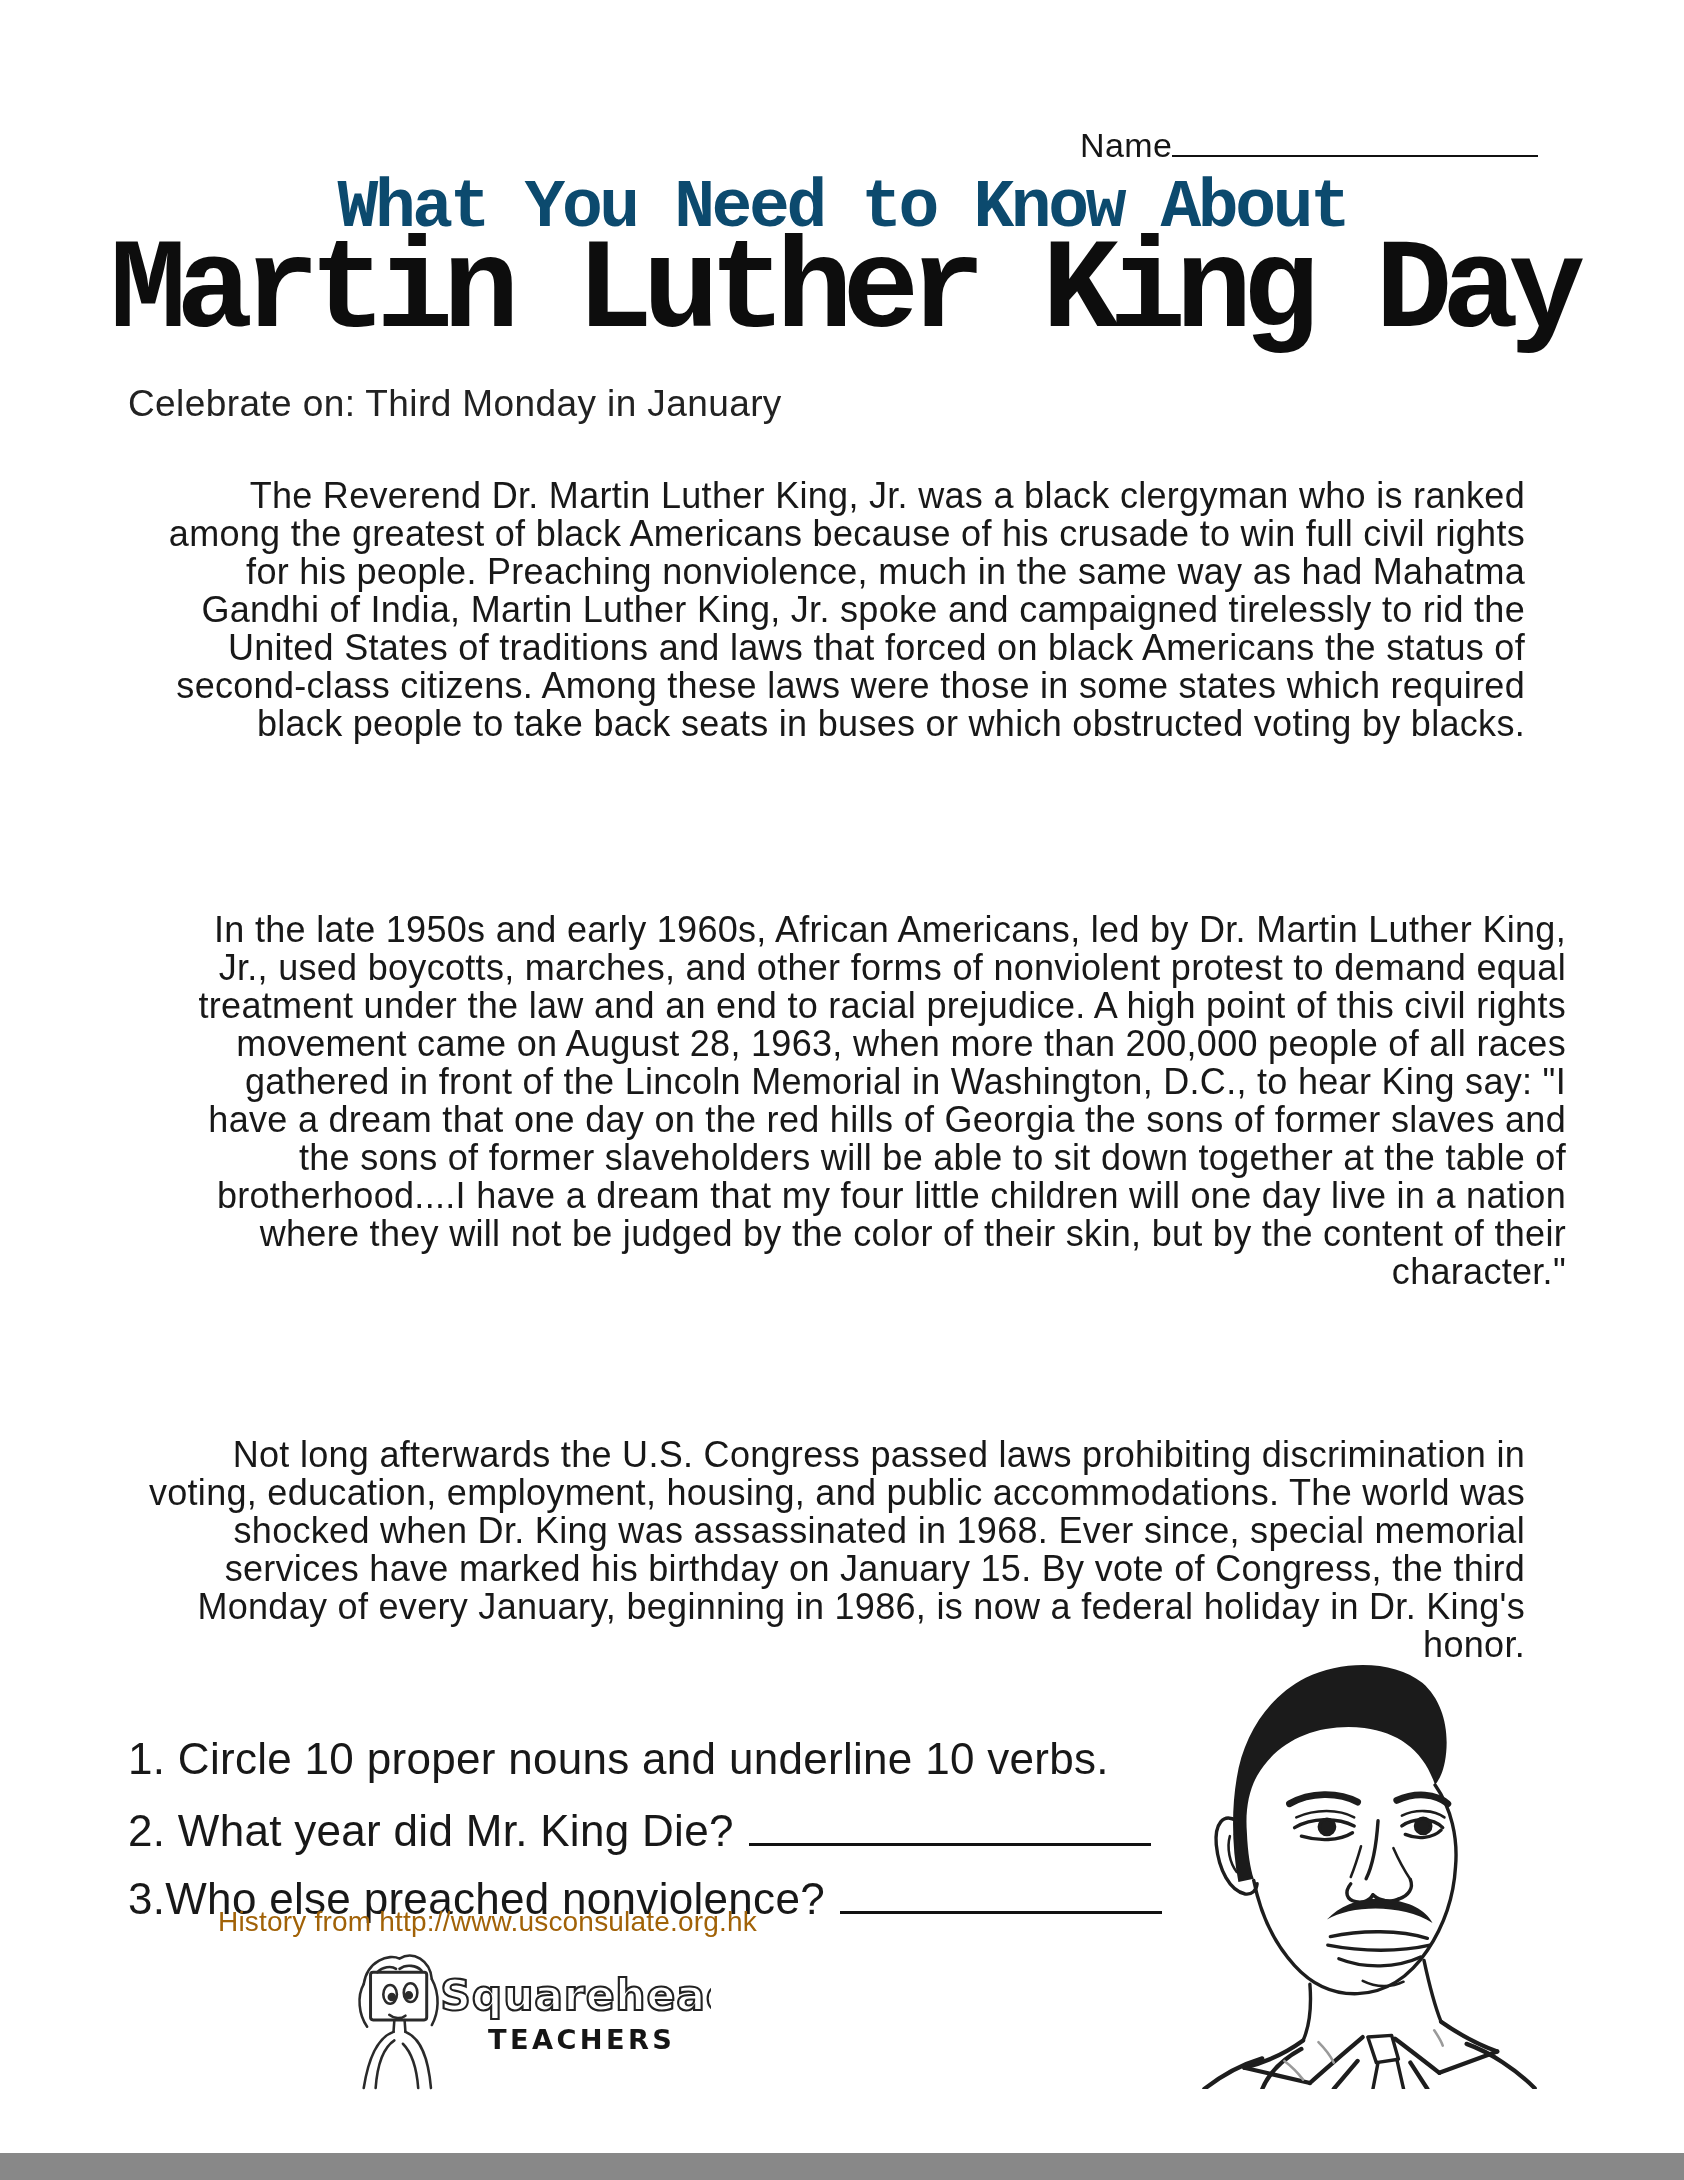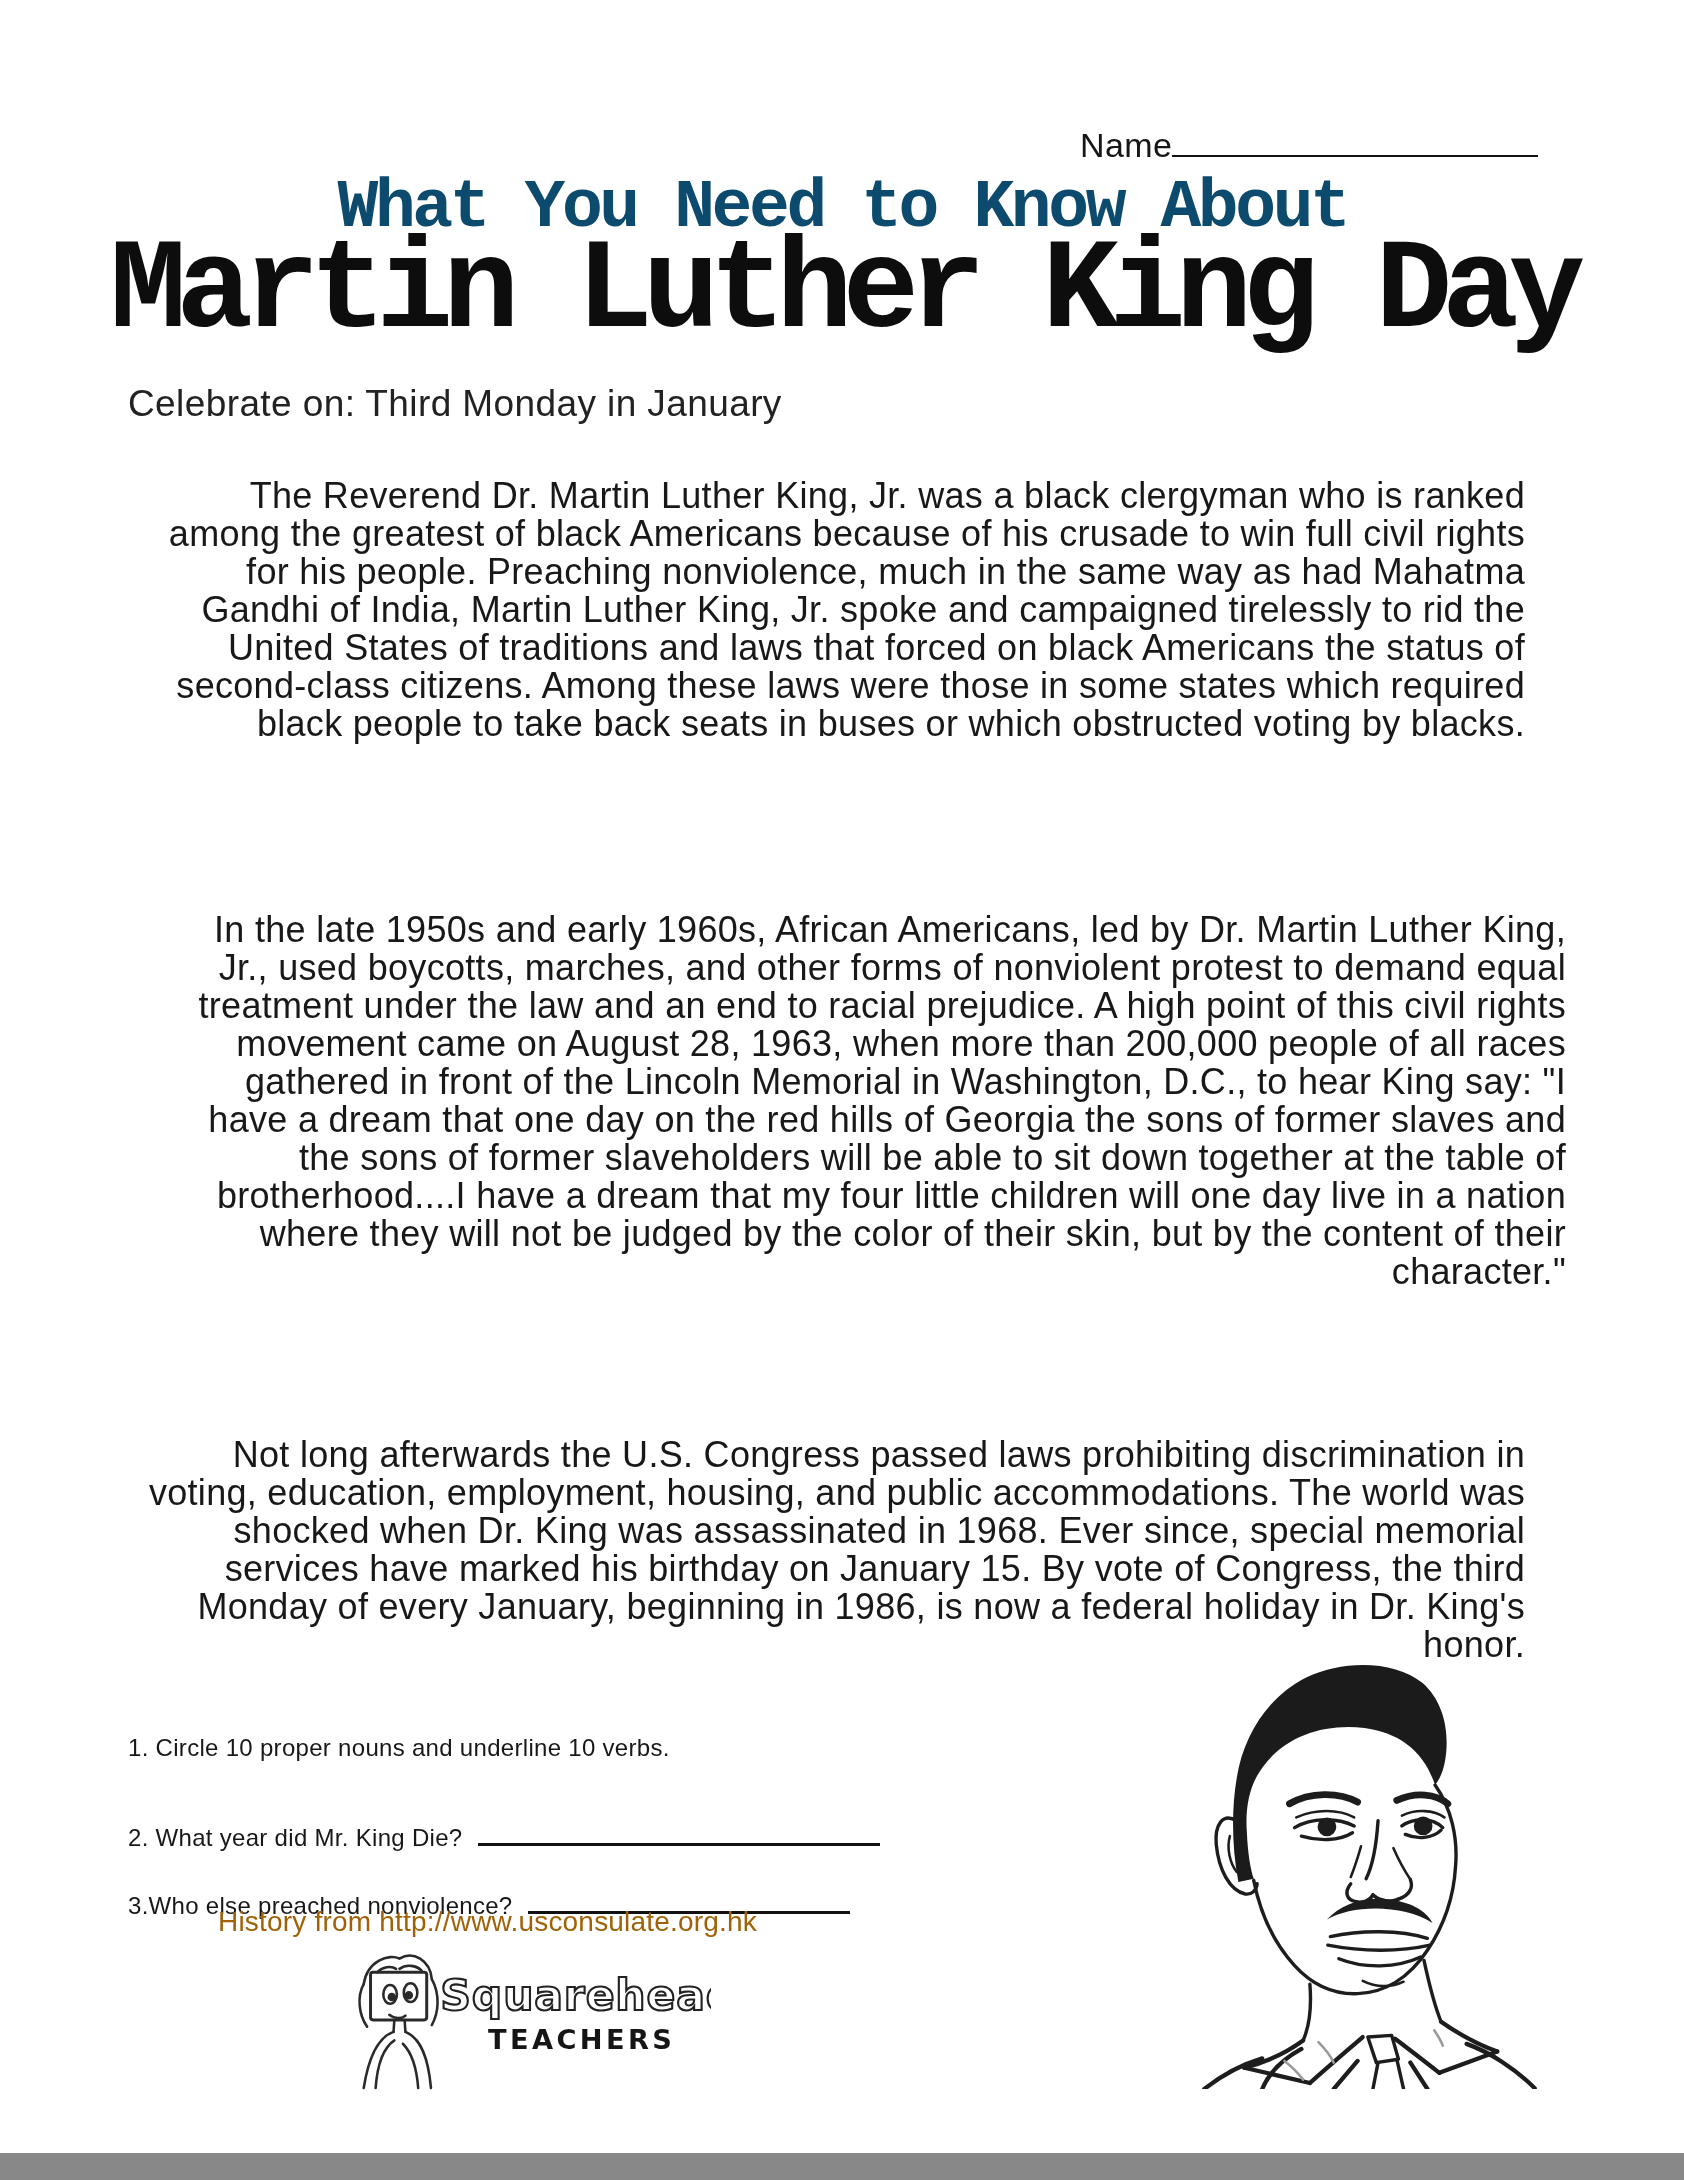--- a/index.html
+++ b/index.html
@@ -29,21 +29,21 @@
     font-weight:bold;font-size:128px;letter-spacing:-10.2px;
     color:#0d0d0d;white-space:nowrap;
   }
   .subtitle{position:absolute;left:128px;top:383px;font-size:37px;letter-spacing:0.4px;color:#222;}
   
   .para{position:absolute;left:128px;width:1397px;font-size:36px;line-height:38px;letter-spacing:0.3px;color:#181818;text-align:right;}
   .para.p1{top:477px;}
   .para.p2{top:911px;margin-left:41px;}
   .para.p3{top:1436px;}
   
-  .question{position:absolute;left:128px;font-size:24px;letter-spacing:0.3px;white-space:nowrap;color:#181818;}
+  .question{position:absolute;left:128px;font-size:44px;letter-spacing:0.3px;white-space:nowrap;color:#181818;}
   .q1{top:1734px;}
   .q2{top:1804px;}
   .q3{top:1872px;}
   .question .blank{display:inline-block;height:39px;border-bottom:3.4px solid #111;margin-left:15.3px;vertical-align:baseline;}
   .blank-q2{width:402px;}
   .blank-q3{width:322px;}
   .source-line{position:absolute;left:218px;top:1906px;font-size:28px;letter-spacing:0.2px;color:#a16207;}
   
   .logo-box{position:absolute;left:345px;top:1945px;width:366px;height:149px;}
   .portrait-box{position:absolute;left:1182px;top:1642px;width:358px;height:447px;}

